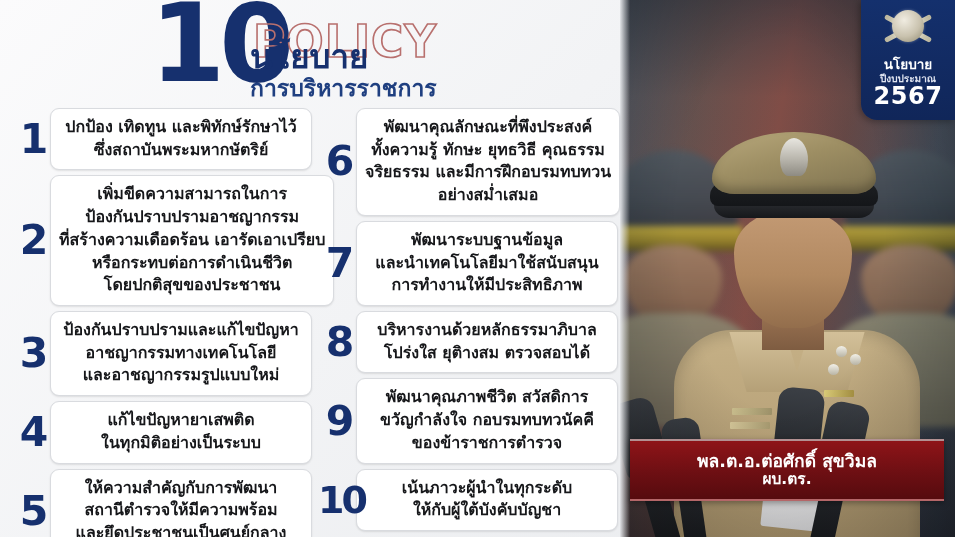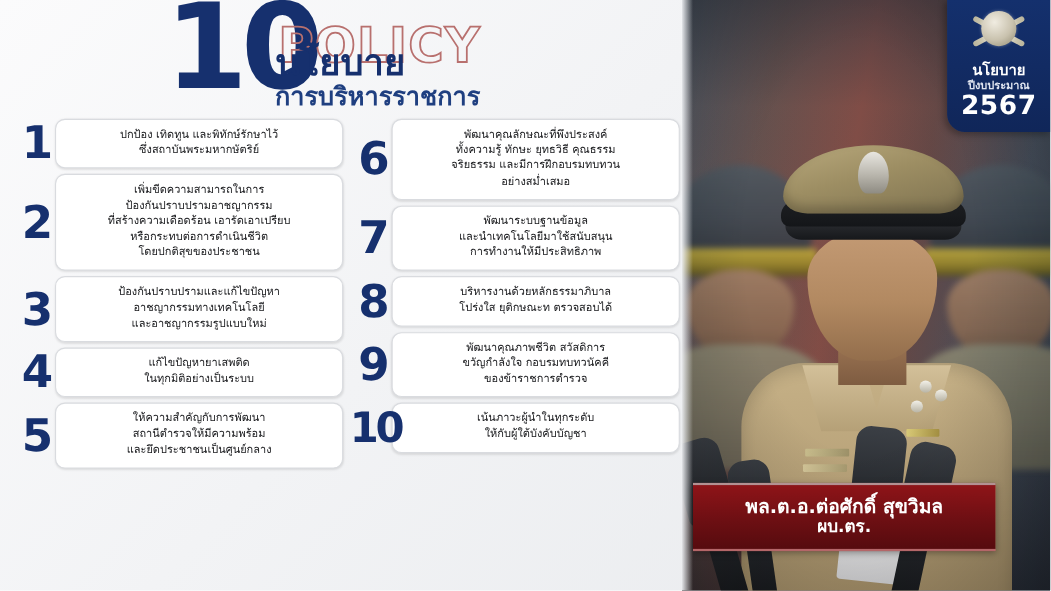--- a/index.html
+++ b/index.html
@@ -94,22 +94,22 @@
 
   .policy-card {
     flex: 1 1 auto;
     margin-left: -4px;
     background: #ffffff;
     border: 1px solid #d9dbdf;
     border-radius: 9px;
     box-shadow: 0 1px 2px rgba(0,0,0,0.10);
     padding: 7px 8px 8px 8px;
     text-align: center;
-    font-size: 10px;
-    font-weight: 400;
+    font-size: 16px;
+    font-weight: 700;
     color: #16171a;
     line-height: 1.42;
     letter-spacing: 0px;
   }
   .policy-card .ln { display: block; white-space: nowrap; }
 
   
   #photo {
     position: absolute;
     right: 0; top: 0;
@@ -287,21 +287,21 @@
     opacity: .9;
   }
   #badge-l1 { font-size: 13.5px; font-weight: 800; color:#ffffff; line-height: 1.1; }
   #badge-l2 { font-size: 10px;   font-weight: 600; color:#dfe4f0; line-height: 1.15; margin-top:1px; }
   #badge-year { font-size: 24px; font-weight: 800; color:#ffffff; line-height: 1.05; margin-top:0; letter-spacing:.5px; }
 
   
   #name-banner {
     position: absolute;
     left: 630px; bottom: 36px;
-    width: 275px; height: 62px;
+    width: 314px; height: 62px;
     background: linear-gradient(180deg,#8e1418 0%,#6d0f13 55%,#560b0e 100%);
     border-top: 2px solid rgba(255,255,255,.55);
     border-bottom: 2px solid rgba(255,255,255,.35);
     display: flex;
     flex-direction: column;
     align-items: center;
     justify-content: center;
     z-index: 7;
     box-shadow: 0 2px 6px rgba(0,0,0,.35);
   }
@@ -446,21 +446,21 @@
         <div class="policy-card">
           <span class="ln">พัฒนาระบบฐานข้อมูล</span>
           <span class="ln">และนำเทคโนโลยีมาใช้สนับสนุน</span>
           <span class="ln">การทำงานให้มีประสิทธิภาพ</span>
         </div>
       </div>
       <div class="policy-row">
         <div class="policy-num">8</div>
         <div class="policy-card">
           <span class="ln">บริหารงานด้วยหลักธรรมาภิบาล</span>
-          <span class="ln">โปร่งใส ยุติกษณะท ตรวจสอบได้</span>
+          <span class="ln">โปร่งใส ยุติางสม ตรวจสอบได้</span>
         </div>
       </div>
       <div class="policy-row">
         <div class="policy-num">9</div>
         <div class="policy-card">
           <span class="ln">พัฒนาคุณภาพชีวิต สวัสดิการ</span>
           <span class="ln">ขวัญกำลังใจ กอบรมทบทวนัคคี</span>
           <span class="ln">ของข้าราชการตำรวจ</span>
         </div>
       </div>

